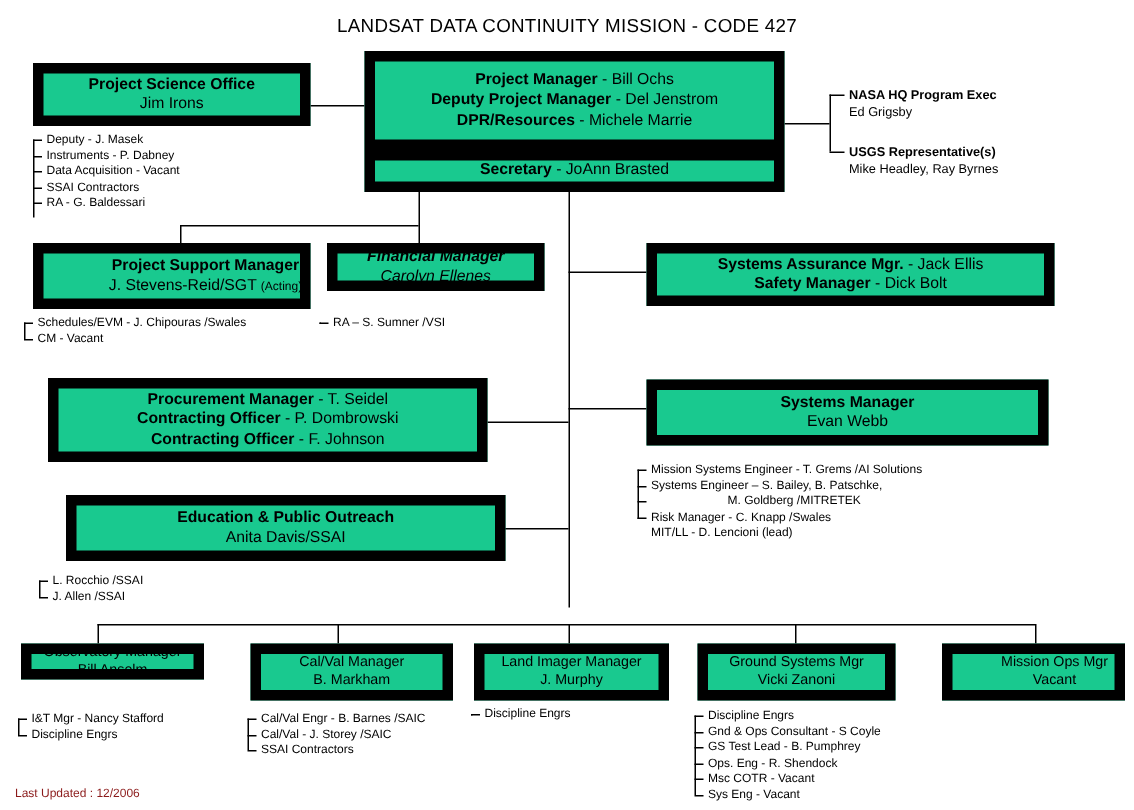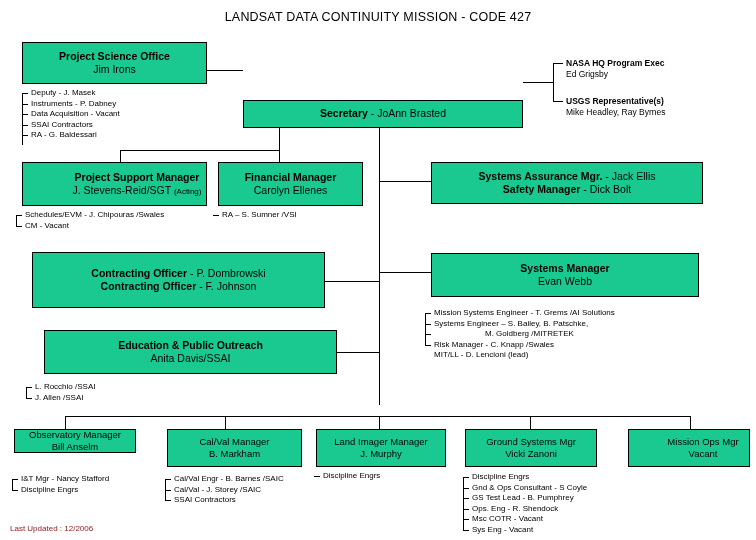--- a/index.html
+++ b/index.html
@@ -26,21 +26,21 @@
     text-align: center;
     font-size: 12.5px;
     letter-spacing: 0.2px;
     color: #000;
     white-space: nowrap;
   }
   
   .box {
     position: absolute;
     background: #19C98F;
-    border: 1px solid #000000;
+    border: 7px solid #000000;
     box-sizing: border-box;
     display: flex;
     flex-direction: column;
     align-items: center;
     justify-content: center;
     text-align: center;
     line-height: 1.25;
   }
   .box .ln {
     display: block;
@@ -143,20 +143,34 @@
   </div>
   <div class="blist" style="left:22px; top:88px;">
     <div class="bracket" style="height:52px;"></div>
     <div class="row">Deputy - J. Masek</div>
     <div class="row">Instruments - P. Dabney</div>
     <div class="row">Data Acquisition - Vacant</div>
     <div class="row">SSAI Contractors</div>
     <div class="row">RA - G. Baldessari</div>
   </div>
 
+  <div class="box" style="left:243px; top:34px; width:280px; height:66px; justify-content:center;">
+    <span class="ln b">
+      <span>Project Manager</span>
+      <span class="nm">- Bill Ochs</span>
+    </span>
+    <span class="ln b">
+      <span>Deputy Project Manager</span>
+      <span class="nm">- Del Jenstrom</span>
+    </span>
+    <span class="ln b">
+      <span>DPR/Resources</span>
+      <span class="nm">- Michele Marrie</span>
+    </span>
+  </div>
   <div class="box" style="left:243px; top:100px; width:280px; height:28px;">
     <span class="ln b">
       <span>Secretary</span>
       <span class="nm">- JoAnn Brasted</span>
     </span>
   </div>
 
   <div class="annot" style="left:566px; top:58px;">
     <div class="ttl">NASA HQ Program Exec</div>
     <div>Ed Grigsby</div>
@@ -172,41 +186,45 @@
       <span>J. Stevens-Reid/SGT</span>
       <span class="sm">(Acting)</span>
     </span>
   </div>
   <div class="blist" style="left:16px; top:210px;">
     <div class="bracket" style="height:11px;"></div>
     <div class="row">Schedules/EVM - J. Chipouras /Swales</div>
     <div class="row">CM - Vacant</div>
   </div>
 
-  <div class="box" style="left:218px; top:162px; width:145px; height:44px;">
+  <div class="box" style="left:218px; top:162px; width:145px; height:32px;font-style:italic;">
     <span class="ln b">Financial Manager</span>
     <span class="ln">Carolyn Ellenes</span>
   </div>
   <div class="blist" style="left:213px; top:210px;">
     <div class="bracket" style="height:1px;"></div>
     <div class="row">RA – S. Sumner /VSI</div>
   </div>
 
   <div class="box" style="left:431px; top:162px; width:272px; height:42px;">
     <span class="ln b">
       <span>Systems Assurance Mgr.</span>
       <span class="nm">- Jack Ellis</span>
     </span>
     <span class="ln b">
       <span>Safety Manager</span>
       <span class="nm">- Dick Bolt</span>
     </span>
   </div>
 
   <div class="box" style="left:32px; top:252px; width:293px; height:56px;">
+    <span class="ln b">
+      <span>Procurement Manager</span>
+      <span class="nm">- T. Seidel</span>
+    </span>
     <span class="ln b">
       <span>Contracting Officer</span>
       <span class="nm">- P. Dombrowski</span>
     </span>
     <span class="ln b">
       <span>Contracting Officer</span>
       <span class="nm">- F. Johnson</span>
     </span>
   </div>
 

